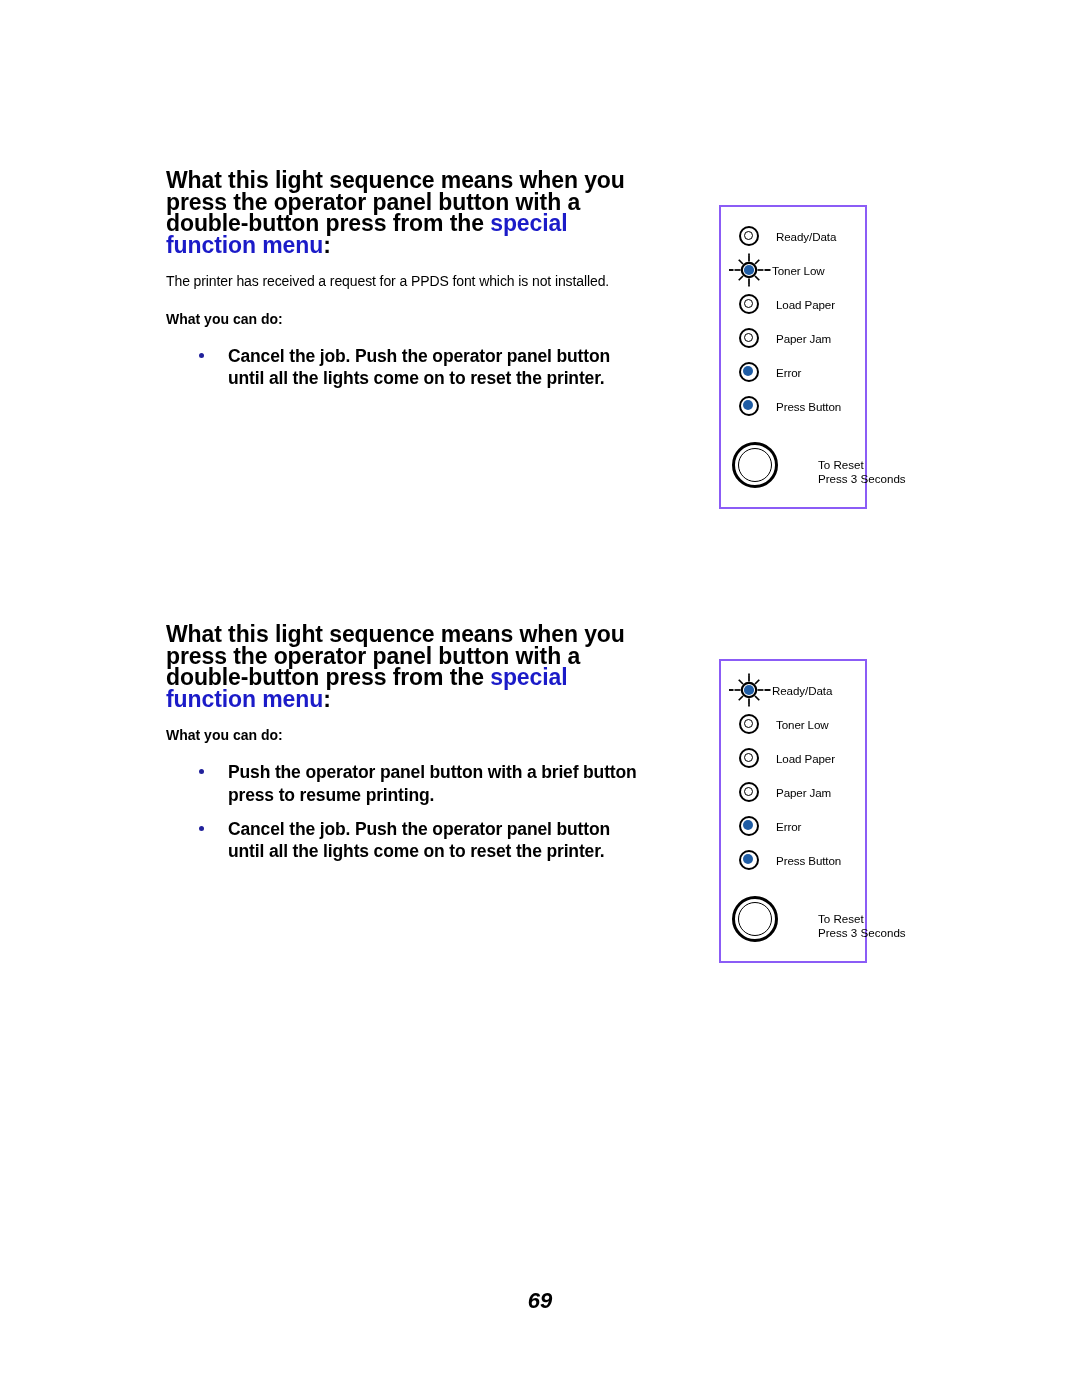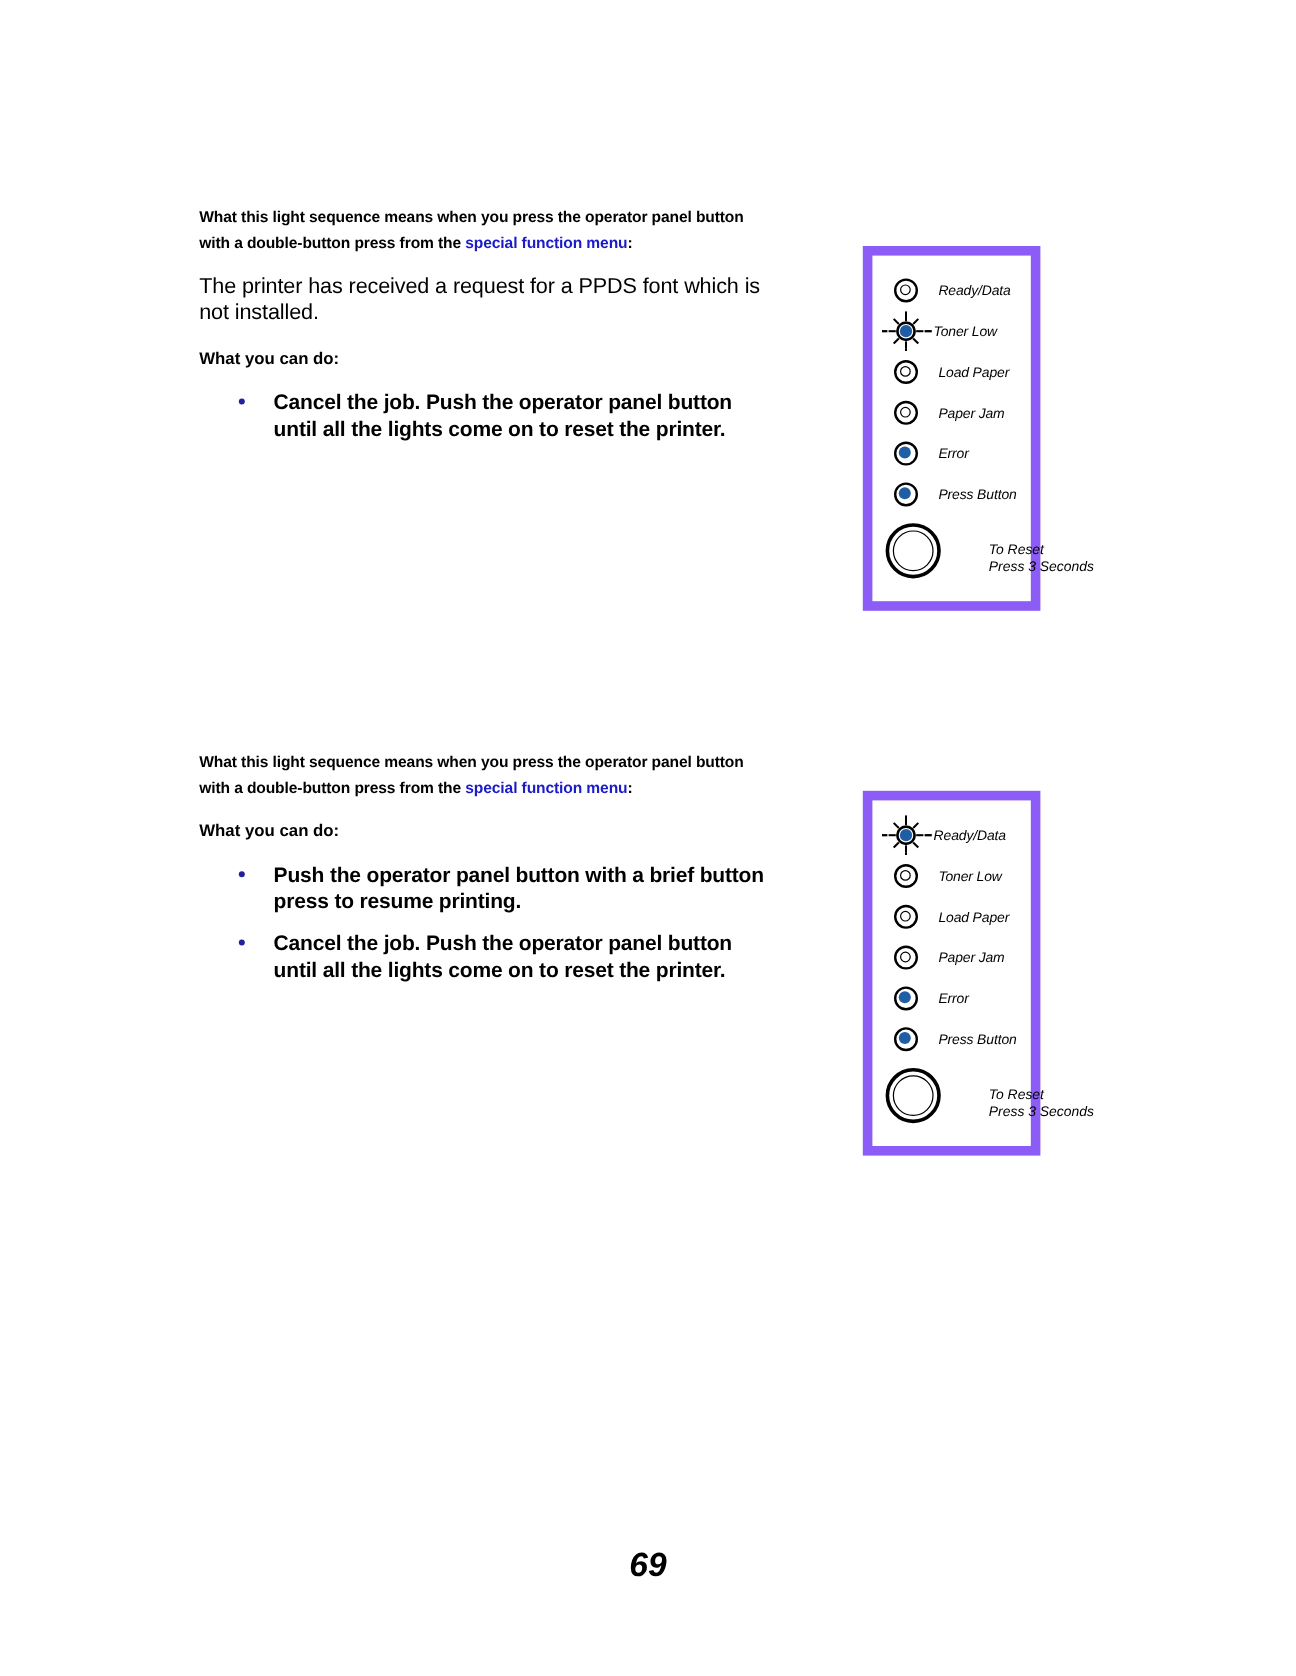--- a/index.html
+++ b/index.html
@@ -24,31 +24,31 @@
   
   .text-col {
     position: absolute;
     left: 166px;
     width: 480px;
   }
   .block-1 { top: 170px; }
   .block-2 { top: 624px; }
 
   .heading {
-    font-size: 13px;
+    font-size: 23px;
     font-weight: bold;
     line-height: 21.6px;
     letter-spacing: -0.1px;
     margin: 0 0 15px 0;
   }
   .heading .accent {
     color: #1b1bc8;
   }
   .body-par {
-    font-size: 18px;
+    font-size: 14px;
     line-height: 21.8px;
     letter-spacing: -0.1px;
     margin: 0 0 16px 0;
   }
   .subheading {
     font-size: 14px;
     font-weight: bold;
     line-height: 21.8px;
     margin: 0 0 14px 0;
   }
@@ -73,24 +73,23 @@
     top: 8px;
     width: 5px;
     height: 5px;
     border-radius: 50%;
     background: #21219b;
   }
 
   
   .panel {
     position: absolute;
-    border: 8px solid #8b5cf6;
+    border: 2px solid #8b5cf6;
     background: #ffffff;
     box-sizing: border-box;
-    font-style: italic;
   }
   #panel-1 {
     left: 719px;
     top: 205px;
     width: 148px;
     height: 304px;
   }
   #panel-2 {
     left: 719px;
     top: 659px;
@@ -207,21 +206,21 @@
     white-space: nowrap;
     margin-left: 40px;
   }
 
   .page-number {
     position: absolute;
     left: 0;
     right: 0;
     top: 1288px;
     text-align: center;
-    font-size: 28px;
+    font-size: 22px;
     font-weight: bold;
     font-style: italic;
     font-family: "Liberation Sans", sans-serif;
   }
 </style>
 </head>
 <body>
 
 <div class="page">
 

